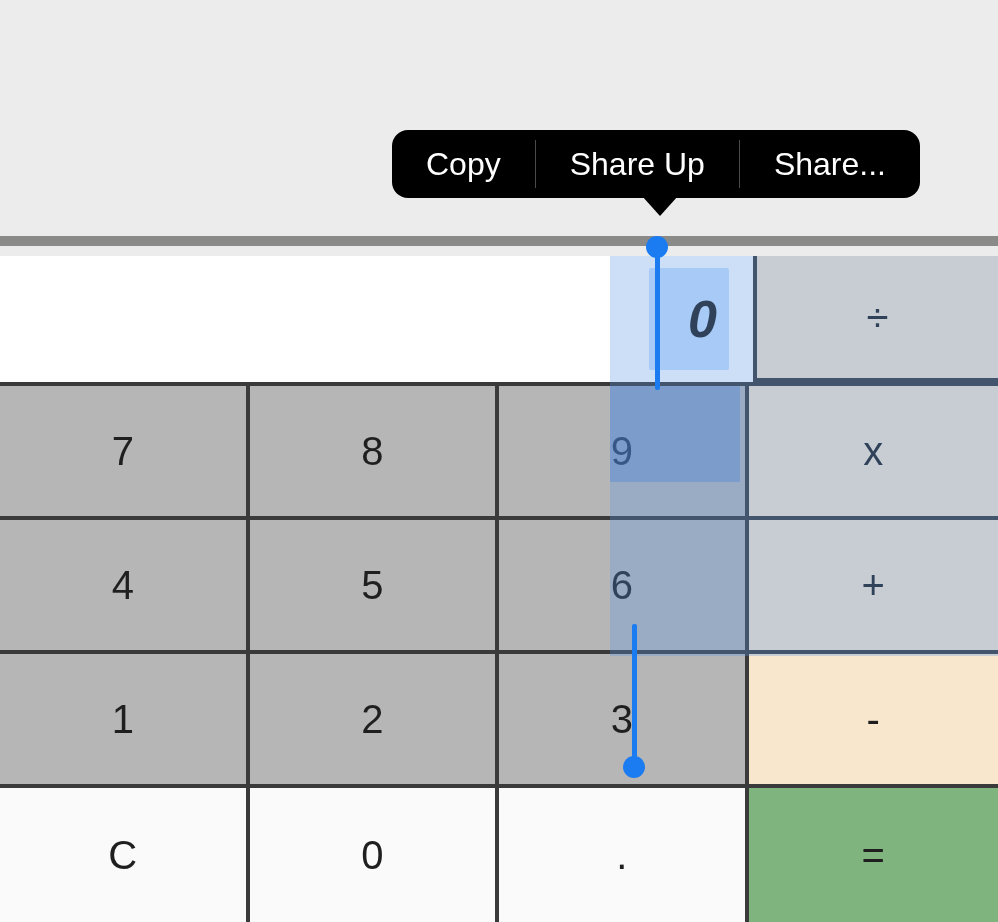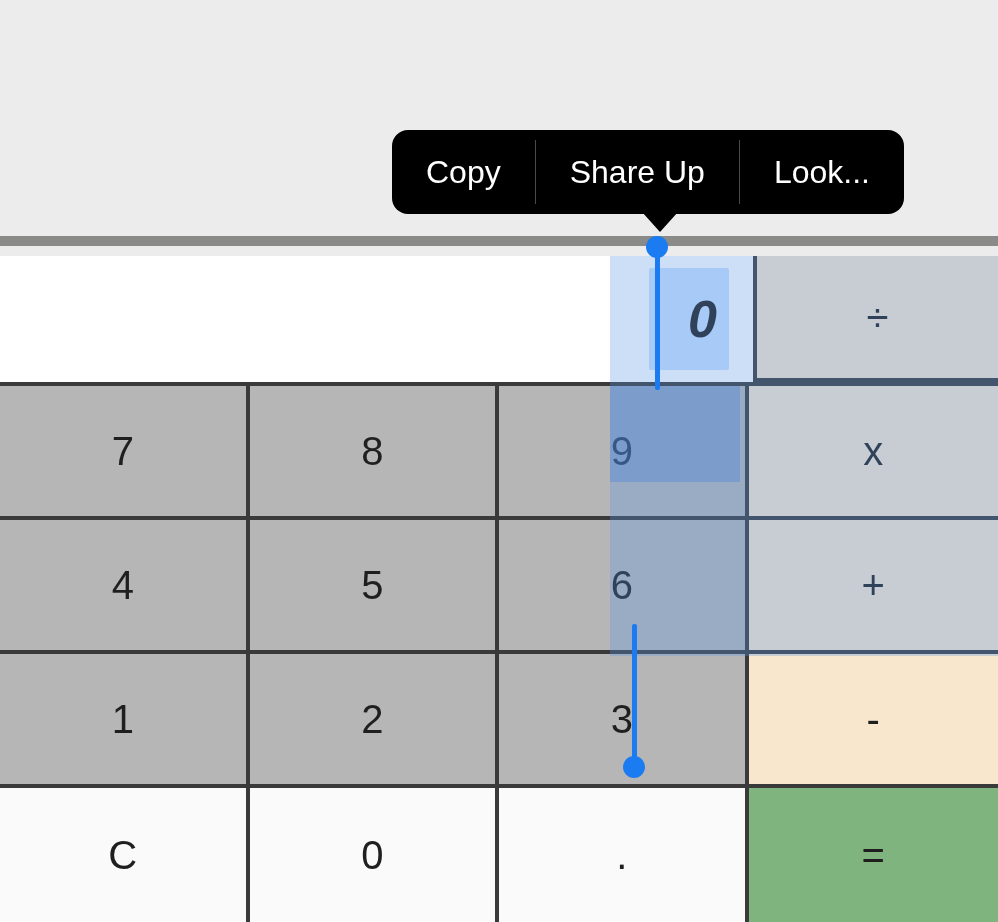--- a/index.html
+++ b/index.html
@@ -141,21 +141,21 @@
   .caret-top-line { left: 655px; top: 246px; height: 144px; }
   .caret-top-dot  { left: 646px; top: 236px; }
   .caret-bot-line { left: 632px; top: 624px; height: 142px; }
   .caret-bot-dot  { left: 623px; top: 756px; }
 
   
   .menu {
     position: absolute;
     left: 392px;
     top: 130px;
-    height: 84px;
+    height: 68px;
     background: #000;
     border-radius: 16px;
     display: flex;
     align-items: stretch;
     color: #fff;
     font-size: 32px;
     z-index: 30;
   }
   .menu-item {
     display: flex;
@@ -182,21 +182,21 @@
 </head>
 <body>
 
 <div class="top-area"></div>
 
 <div class="menu">
   <div class="menu-item">Copy</div>
   <div class="menu-sep"></div>
   <div class="menu-item">Share Up</div>
   <div class="menu-sep"></div>
-  <div class="menu-item">Look...</div>
+  <div class="menu-item">Share...</div>
   <div class="menu-tail"></div>
 </div>
 
 <div class="calc">
 
   <div class="display-row">
     <div class="display">
       <div class="display-sel"></div>
       <span class="display-value">0</span>
     </div>

